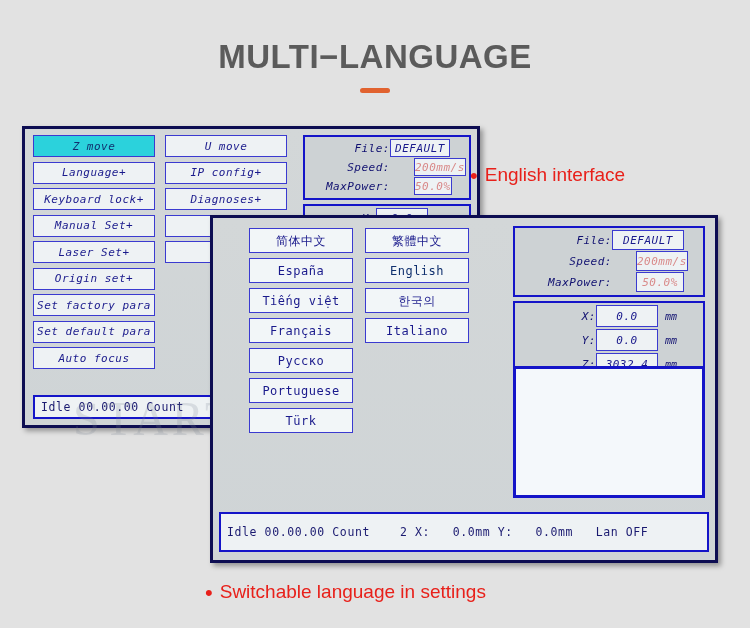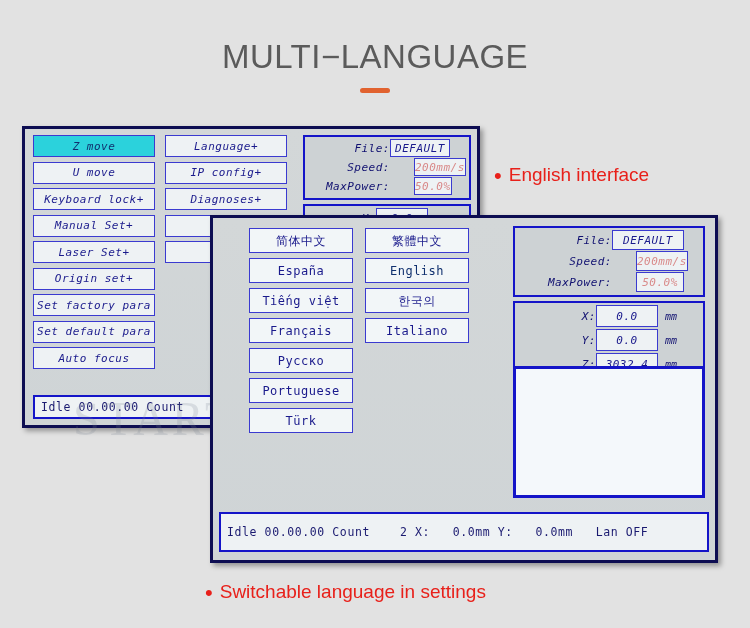--- a/index.html
+++ b/index.html
@@ -19,21 +19,21 @@
     top: 0; left: 0;
     width: 750px;
     height: 118px;
     text-align: center;
   }
   #page-title {
     margin-top: 38px;
     font-size: 33px;
     letter-spacing: 0.5px;
     color: #5b5b5b;
-    font-weight: 400;
+    font-weight: 700;
     font-family: "Liberation Sans", sans-serif;
   }
   #title-accent {
     width: 30px;
     height: 5px;
     border-radius: 3px;
     background: #e1622f;
     margin: 12px auto 0 auto;
   }
 
@@ -225,38 +225,38 @@
     font-size: 19px;
     font-family: "Liberation Sans", sans-serif;
     white-space: nowrap;
   }
   .caption .bullet {
     color: #e8201a;
     font-size: 22px;
     margin-right: 7px;
     vertical-align: middle;
   }
-  #caption-english { left: 494px; top: 163px; }
+  #caption-english { left: 470px; top: 163px; }
   #caption-switchable { left: 205px; top: 580px; }
 </style>
 </head>
 <body>
 
 <div id="header">
   <div id="page-title">MULTI−LANGUAGE</div>
   <div id="title-accent"></div>
 </div>
 
 <div id="back-panel" class="lcd-panel">
   <div class="lcd-inner">
 
     <div id="back-menu-grid">
         <div class="lcd-btn sel">Z move</div>
+        <div class="lcd-btn">U move</div>
         <div class="lcd-btn">Language+</div>
-        <div class="lcd-btn">U move</div>
         <div class="lcd-btn">IP config+</div>
         <div class="lcd-btn">Keyboard lock+</div>
         <div class="lcd-btn">Diagnoses+</div>
         <div class="lcd-btn">Manual Set+</div>
         <div class="lcd-btn">Scr</div>
         <div class="lcd-btn">Laser Set+</div>
         <div class="lcd-btn">Ax</div>
         <div class="lcd-btn">Origin set+</div>
         <div class="lcd-btn" style="visibility: hidden;"></div>
         <div class="lcd-btn">Set factory para</div>

